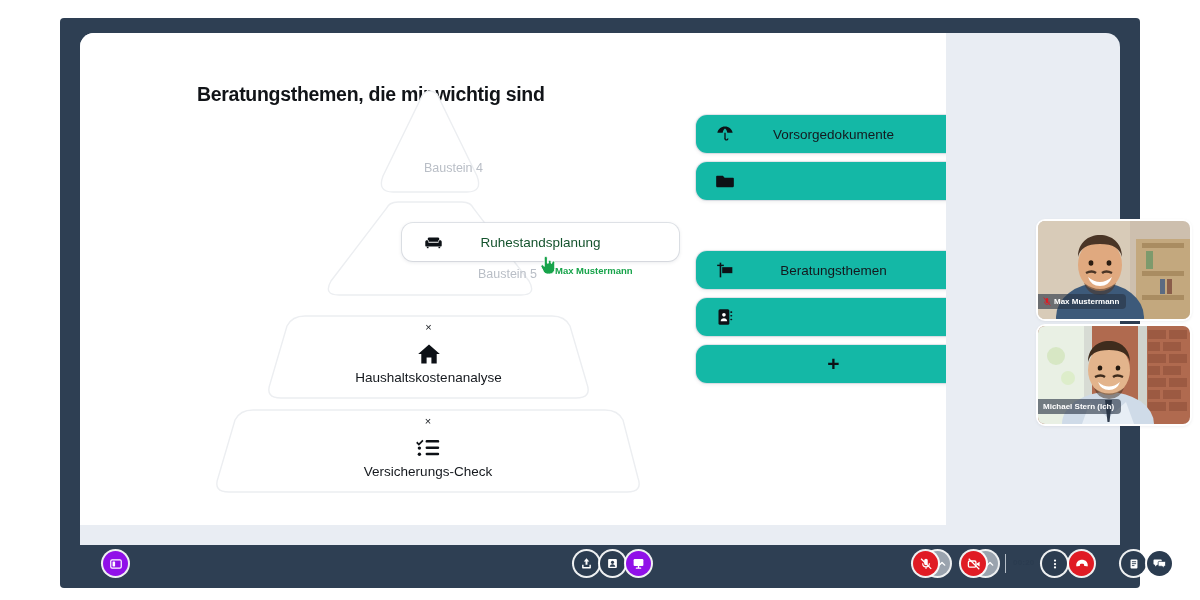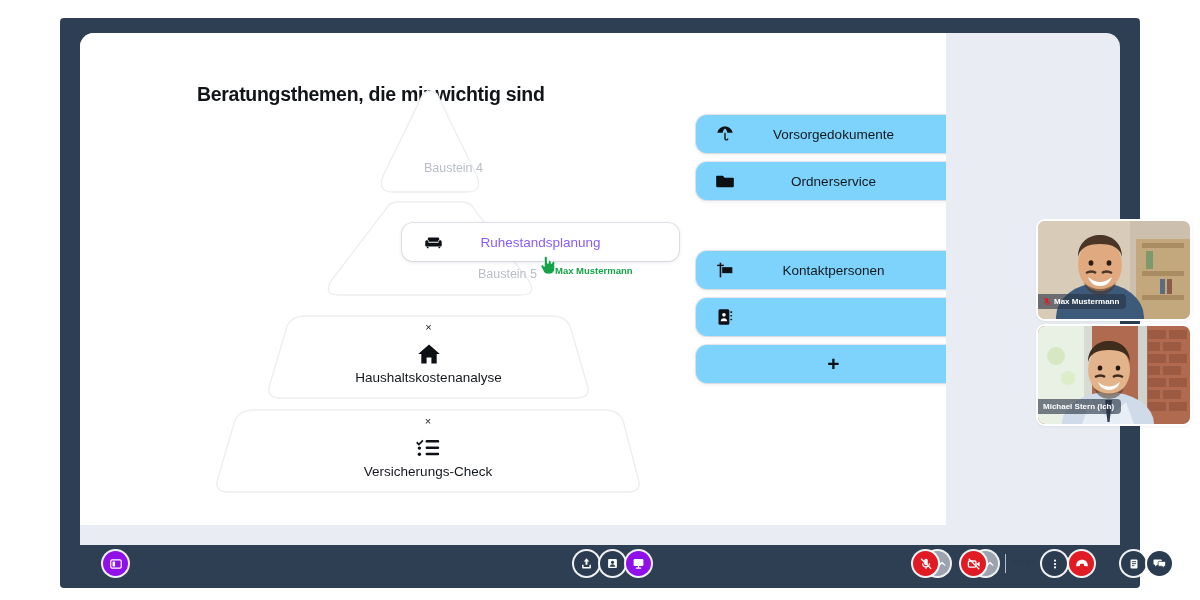--- a/index.html
+++ b/index.html
@@ -73,21 +73,21 @@
     align-items: center;
     height: 38px;
   }
   .pyr-pill .pill-icon {
     position: absolute; left: 20px;
     width: 22px; height: 22px;
     display: flex; align-items: center; justify-content: center;
   }
   .pyr-pill .pill-text {
     width: 100%; text-align: center;
-    font-size: 13.5px; color: #8b5cf6;
+    font-size: 13.5px; color: #14532d;
   }
 
   .tier-content {
     position: absolute;
     width: 100%;
     text-align: center;
   }
   .tier-close {
     font-size: 11px; color: #14181d; line-height: 1;
     cursor: pointer; display: block; margin-bottom: 9px;
@@ -104,21 +104,21 @@
   #remote-cursor .cur-label {
     font-size: 9.5px; font-weight: bold; color: #17a34a;
     margin-left: -2px; margin-top: 10px; white-space: nowrap;
   }
 
   
   #options-col { position: absolute; left: 616px; top: 82px; width: 275px; }
   .opt-row {
     position: relative;
     height: 38px;
-    background: #7dd3fc;
+    background: #14b8a6;
     border-radius: 11px;
     box-shadow: 0 1px 4px rgba(30,40,60,.12), 0 0 0 1px rgba(226,230,236,.8);
     display: flex; align-items: center;
     margin-bottom: 9px;
   }
   .opt-row .opt-icon {
     position: absolute; left: 18px;
     width: 22px; height: 22px;
     display: flex; align-items: center; justify-content: center;
   }
@@ -281,34 +281,33 @@
           </span>
           <span class="opt-text">Vorsorgedokumente</span>
         </div>
 
         <div class="opt-row">
           <span class="opt-icon">
             <svg width="20" height="20" viewBox="0 0 24 24" fill="#0d1116">
               <path d="M2.4 5.6h7.1l2 2.4h10.1c.6 0 1 .5 1 1v9.4c0 .6-.4 1-1 1H2.4c-.6 0-1-.4-1-1V6.6c0-.6.4-1 1-1z"></path>
             </svg>
           </span>
-          <span class="opt-text">Ordnerservice</span>
         </div>
 
         <div class="opt-gap"></div>
 
         <div class="opt-row">
           <span class="opt-icon">
             <svg width="20" height="20" viewBox="0 0 24 24" fill="#0d1116">
               <rect x="5.6" y="3.2" width="1.9" height="17.6"></rect>
               <rect x="2.6" y="5.6" width="8" height="1.7"></rect>
               <path d="M8.6 8.6h12.2v7.2H8.6z"></path>
             </svg>
           </span>
-          <span class="opt-text">Kontaktpersonen</span>
+          <span class="opt-text">Beratungsthemen</span>
         </div>
 
         <div class="opt-row">
           <span class="opt-icon">
             <svg width="20" height="20" viewBox="0 0 24 24" fill="#0d1116">
               <rect x="4.2" y="2.6" width="13" height="18.8" rx="1.8"></rect>
               <rect x="18.3" y="5.2" width="2.4" height="1.9" rx=".9" fill="#0d1116"></rect>
               <rect x="18.3" y="9.6" width="2.4" height="1.9" rx=".9" fill="#0d1116"></rect>
               <rect x="18.3" y="14" width="2.4" height="1.9" rx=".9" fill="#0d1116"></rect>
               <circle cx="10.7" cy="9.4" r="2.2" fill="#ffffff"></circle>

